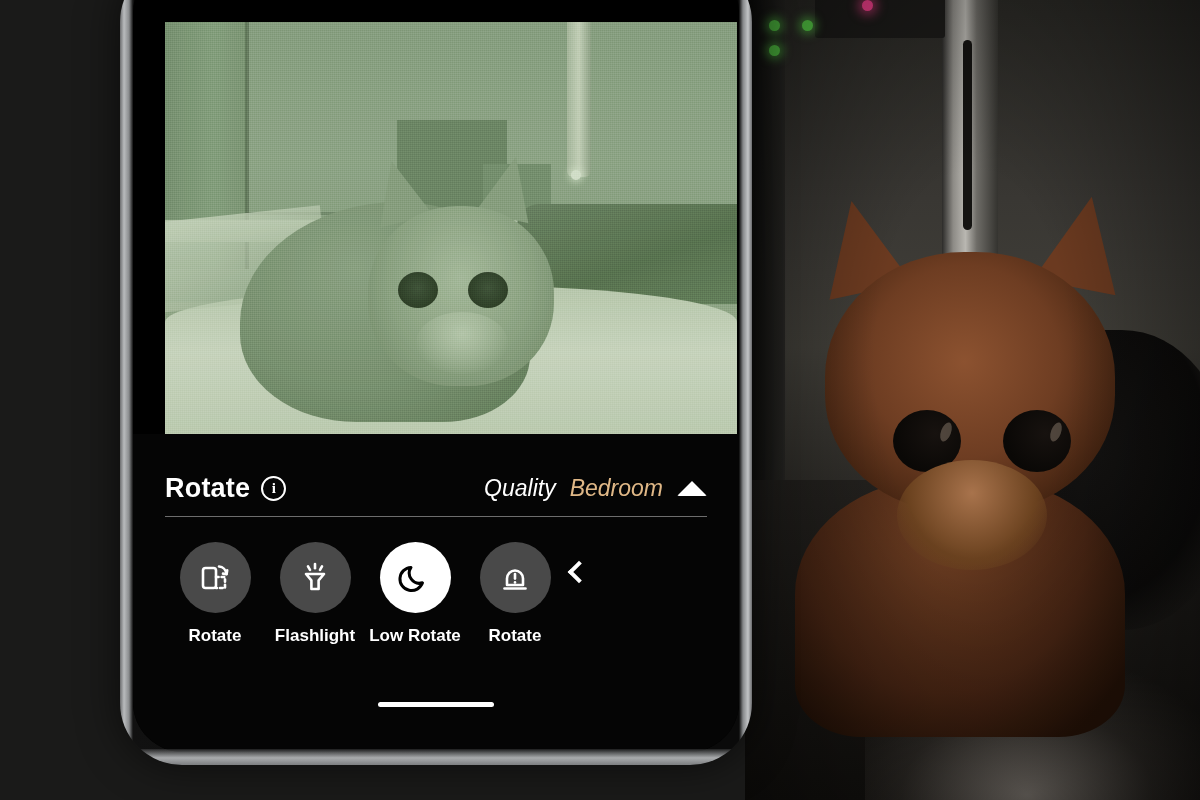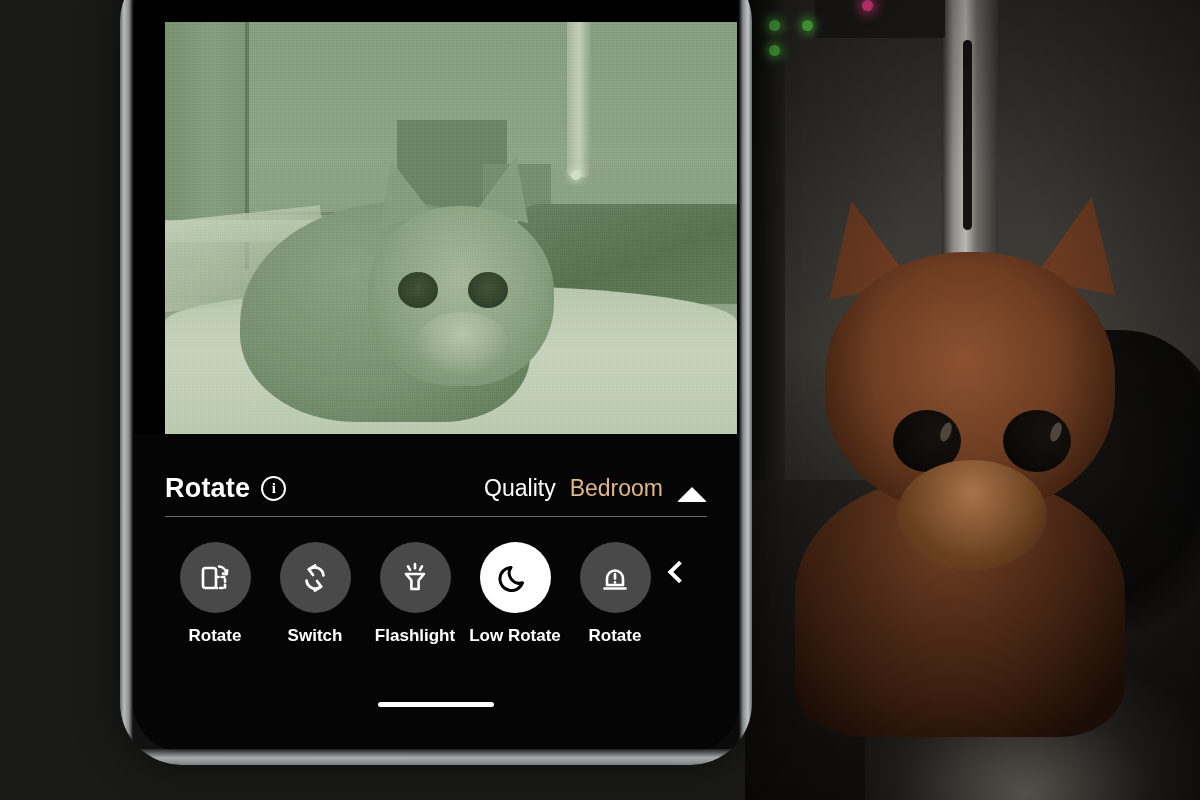--- a/index.html
+++ b/index.html
@@ -270,21 +270,21 @@
   }
   .info-icon {
     margin-left:11px; width:25px; height:25px; border-radius:50%;
     border:2px solid #ffffff;
     display:flex; align-items:center; justify-content:center;
     color:#fff; font-size:15px; font-weight:700;
     font-family:"Liberation Serif", serif;
     flex:0 0 auto;
   }
   .header-right {
-    margin-left:auto; display:flex; align-items:flex-end; gap:14px;
+    margin-left:auto; display:flex; align-items:center; gap:14px;font-style:italic;
   }
   .quality-label { color:#ffffff; font-size:23px; font-weight:400; }
   .quality-value { font-size:23px; font-weight:400; }
   .tri-up {
     width:0; height:0;
     border-left:15px solid transparent;
     border-right:15px solid transparent;
     border-bottom:15px solid #ffffff;
     border-radius:2px;
   }
@@ -419,31 +419,20 @@
             <div class="action">
               <div class="action-circle">
                 <svg width="36" height="36" viewBox="0 0 36 36" fill="none" stroke="#ffffff" stroke-width="2.6" stroke-linecap="round" stroke-linejoin="round">
       <rect x="6" y="8" width="13" height="20" rx="2.5"></rect>
       <path d="M19 17h9v11h-9" stroke-dasharray="2.6 3"></path>
       <path d="M22 6.5c4 .4 7 3.4 7.4 7.4"></path>
       <path d="M26 13.6l3.6.6.6-3.8"></path>
     </svg>
               </div>
               <div class="action-label">Rotate</div>
-            </div>
-            <div class="action">
-              <div class="action-circle">
-                <svg width="36" height="36" viewBox="0 0 36 36" fill="none" stroke="#ffffff" stroke-width="2.7" stroke-linecap="round" stroke-linejoin="round">
-      <path d="M26.5 15.5a9 9 0 0 0-14.6-6.1"></path>
-      <path d="M9.5 20.5a9 9 0 0 0 14.6 6.1"></path>
-      <path d="M18.2 5.4l-6.3 4 4.1 5.6"></path>
-      <path d="M17.8 30.6l6.3-4-4.1-5.6"></path>
-    </svg>
-              </div>
-              <div class="action-label">Switch</div>
             </div>
             <div class="action">
               <div class="action-circle">
                 <svg width="36" height="36" viewBox="0 0 36 36" fill="none" stroke="#ffffff" stroke-width="2.6" stroke-linecap="round" stroke-linejoin="round">
       <path d="M9 14h18l-5.4 6.4V29h-7.2v-8.6L9 14z"></path>
       <path d="M18 4v4.2"></path>
       <path d="M11 6.3l2 3.6"></path>
       <path d="M25 6.3l-2 3.6"></path>
     </svg>
               </div>

